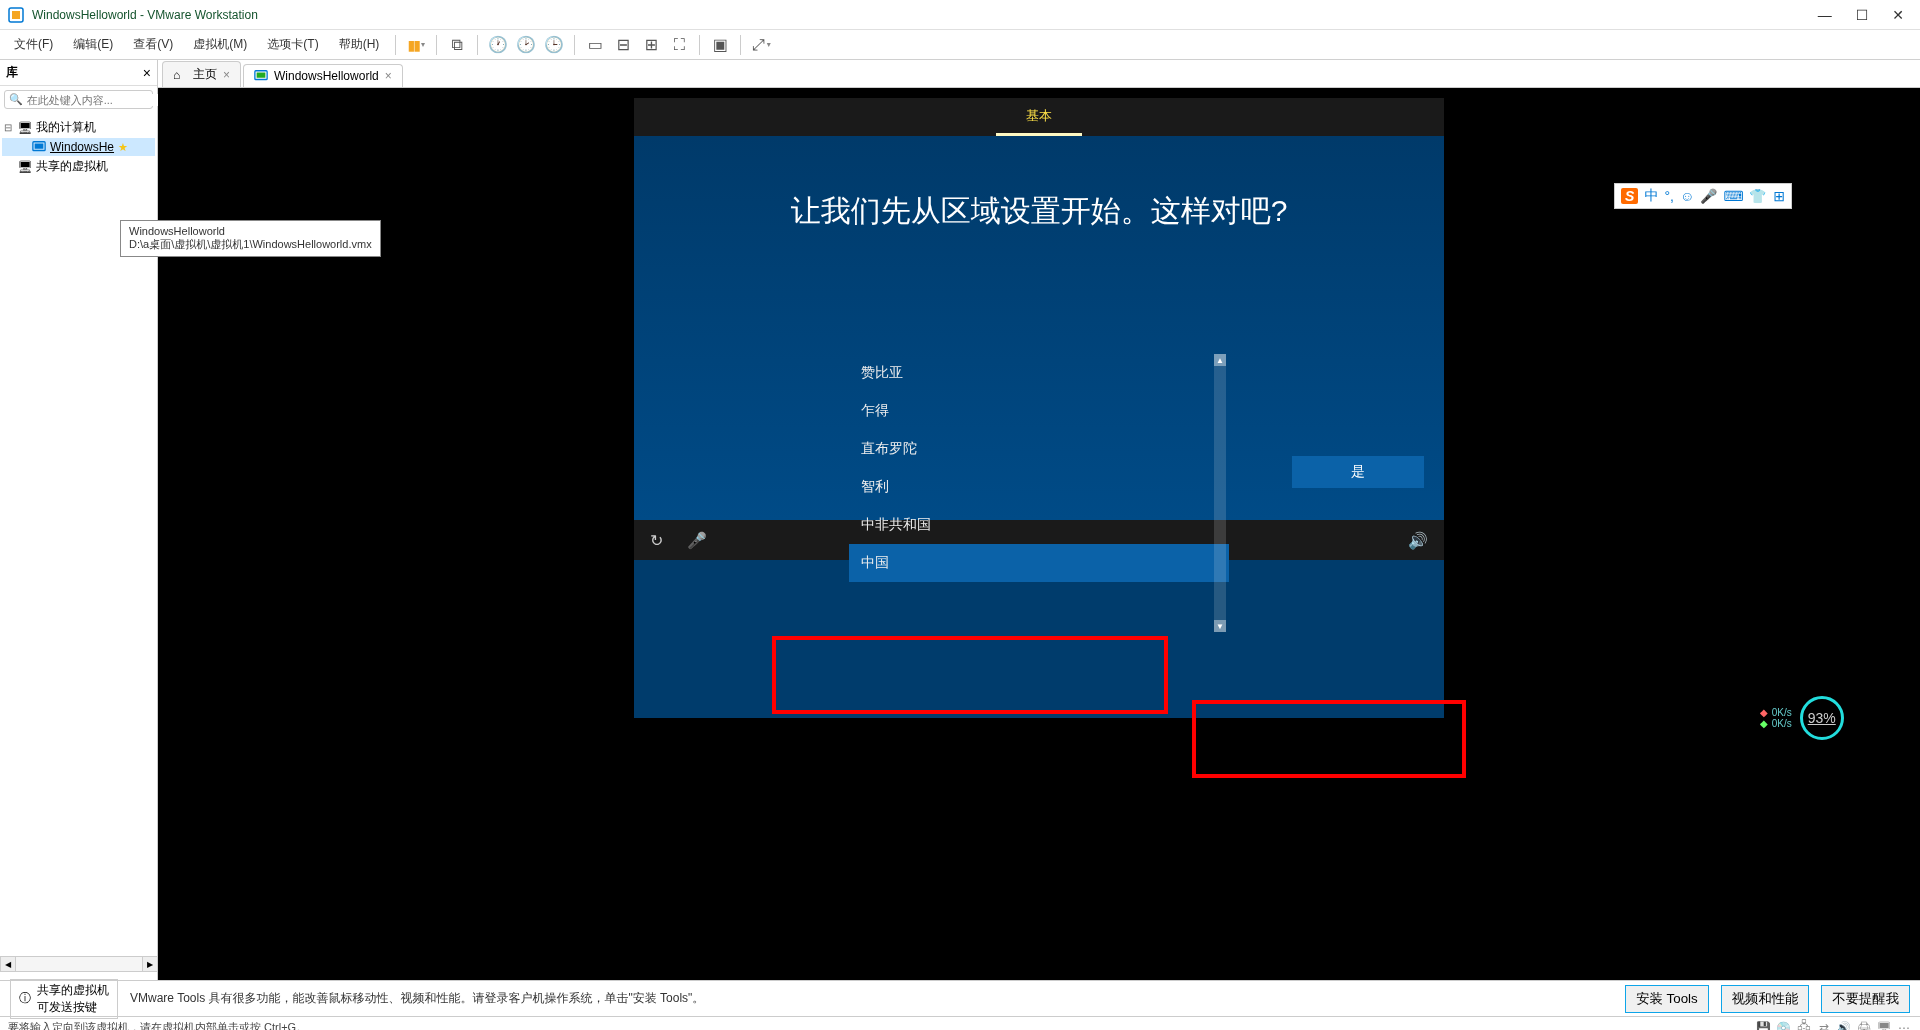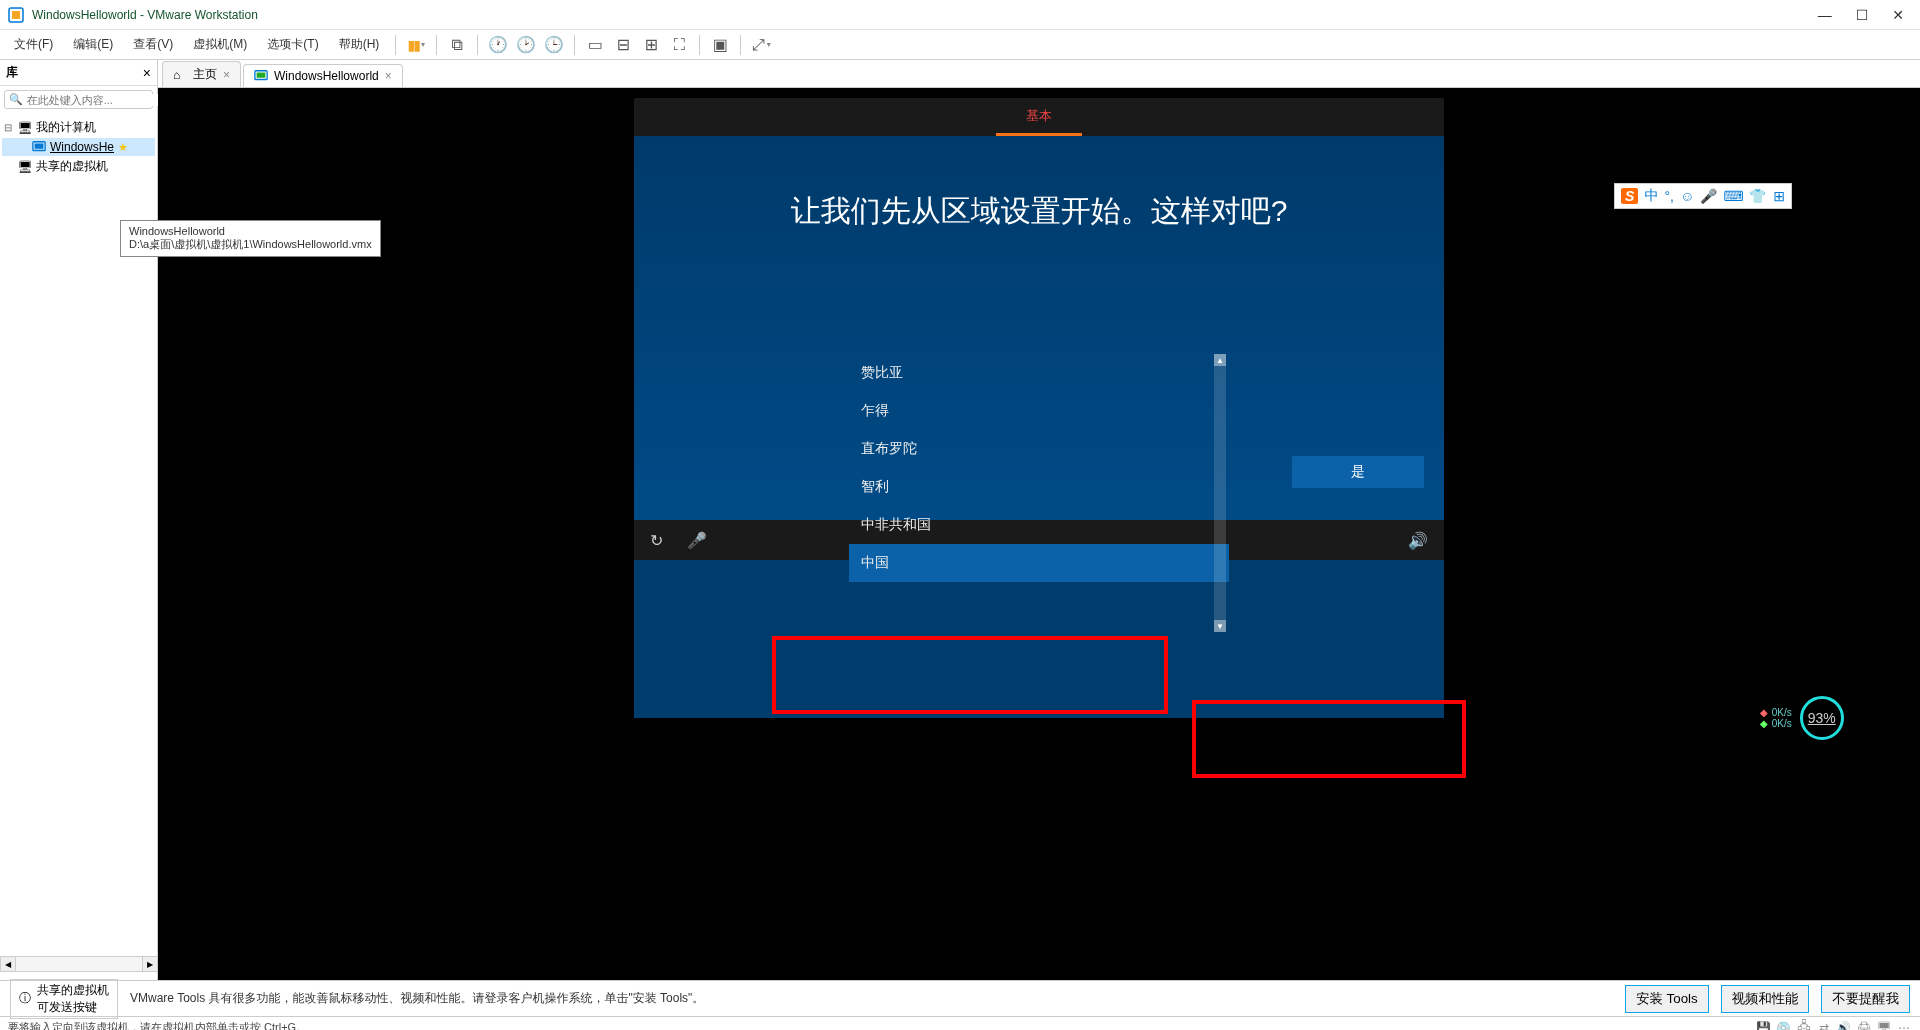--- a/index.html
+++ b/index.html
@@ -42,21 +42,21 @@
 .content { flex: 1; display: flex; flex-direction: column; background: #fff; }
 .tabs { height: 28px; display: flex; align-items: flex-end; border-bottom: 1px solid #ccc; padding-left: 4px; gap: 2px; }
 .tab { display: flex; align-items: center; padding: 4px 10px; font-size: 12px; border: 1px solid #ccc; border-bottom: none; border-radius: 4px 4px 0 0; background: #f5f5f5; gap: 6px; cursor: pointer; }
 .tab.active { background: #fff; }
 .tab .tab-ico { width: 14px; height: 14px; }
 .tab .tab-close { font-size: 12px; color: #888; }
 
 .vm-view { flex: 1; background: #000; display: flex; justify-content: center; align-items: flex-start; position: relative; padding-top: 10px; }
 .oobe { width: 810px; height: 620px; background: #003c6c; position: relative; }
 .oobe-tabbar { height: 38px; background: #1a1a1a; display: flex; justify-content: center; align-items: center; }
-.oobe-tab { color: #ef4444; font-size: 13px; padding: 0 30px; height: 100%; display: flex; align-items: center; border-bottom: 3px solid #f97316; }
+.oobe-tab { color: #fde047; font-size: 13px; padding: 0 30px; height: 100%; display: flex; align-items: center; border-bottom: 3px solid #fef9c3; }
 .oobe-body { background: linear-gradient(#003a6a, #004b87); height: 384px; position: relative; color: #fff; }
 .oobe-title { font-size: 30px; font-weight: 300; text-align: center; padding-top: 55px; }
 .region-list { position: absolute; top: 218px; left: 215px; width: 380px; }
 .region-item { font-size: 14px; padding: 10px 12px; cursor: pointer; color: #eee; }
 .region-item.selected { background: #0b62a8; }
 .scrollbar { position: absolute; top: 218px; left: 580px; width: 12px; height: 278px; background: rgba(255,255,255,0.15); }
 .scrollbar .thumb-up { position: absolute; top: 0; width: 12px; height: 12px; background: rgba(255,255,255,0.4); display:flex; align-items:center; justify-content:center; font-size:8px; }
 .scrollbar .thumb-down { position: absolute; bottom: 0; width: 12px; height: 12px; background: rgba(255,255,255,0.4); display:flex; align-items:center; justify-content:center; font-size:8px; }
 .yes-btn { position: absolute; bottom: 32px; right: 20px; width: 132px; height: 32px; background: #0b62a8; color: #fff; font-size: 14px; display: flex; align-items: center; justify-content: center; cursor: pointer; }
 .oobe-footer { height: 40px; background: #1a1a1a; display: flex; align-items: center; padding: 0 16px; gap: 24px; }

